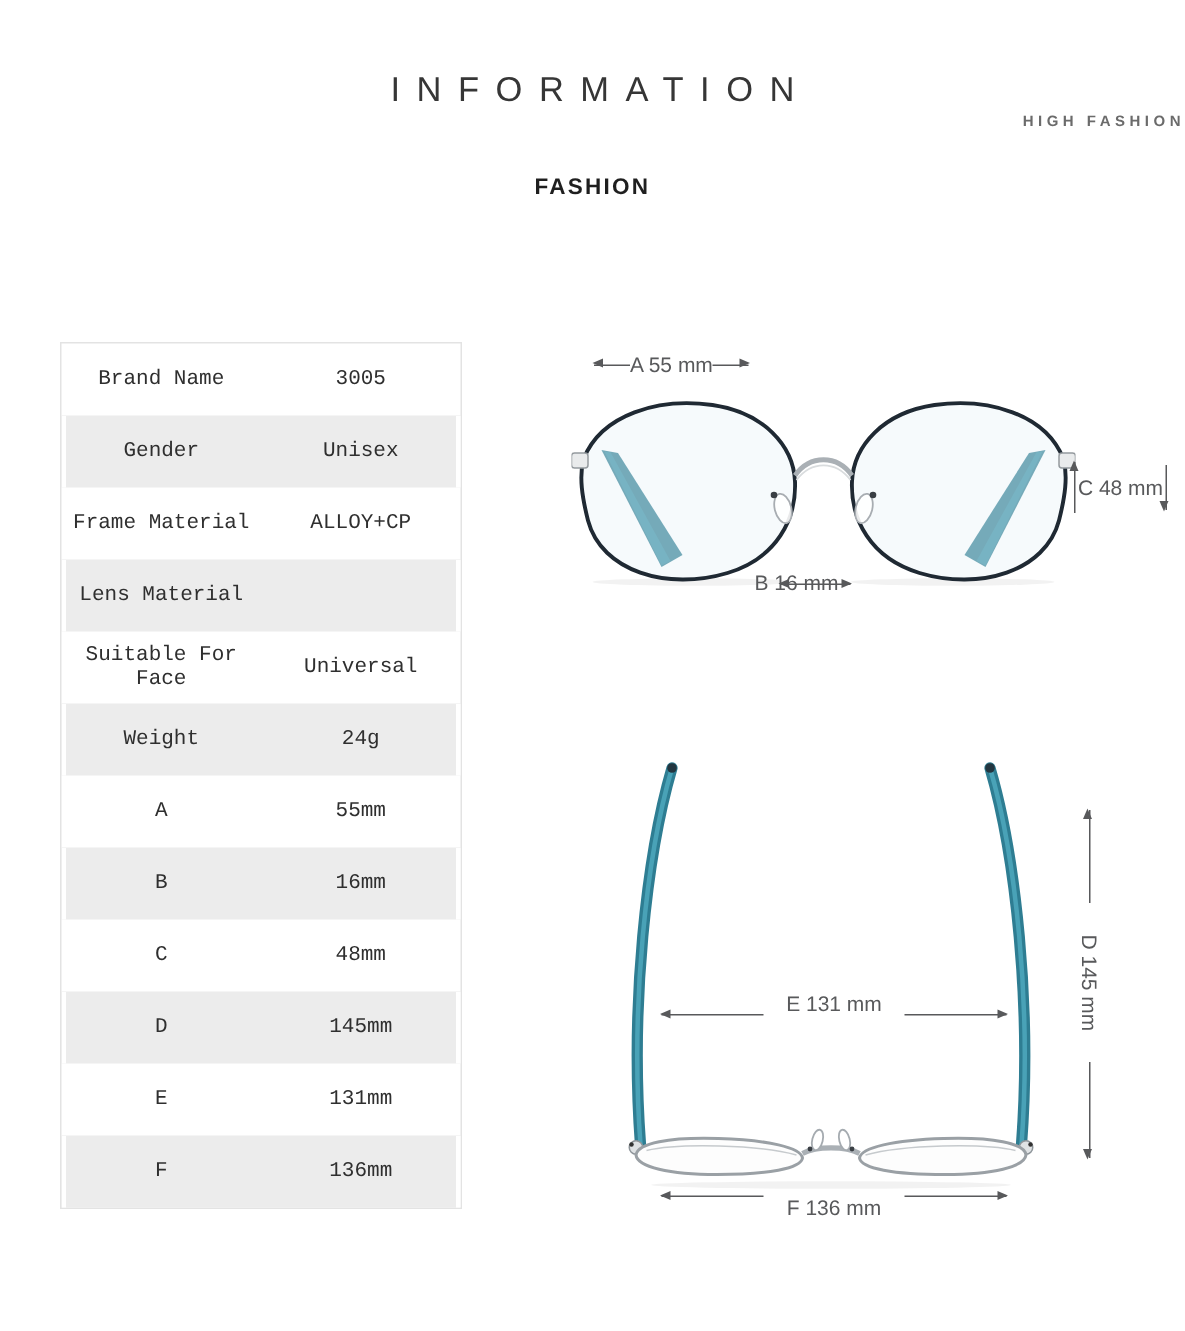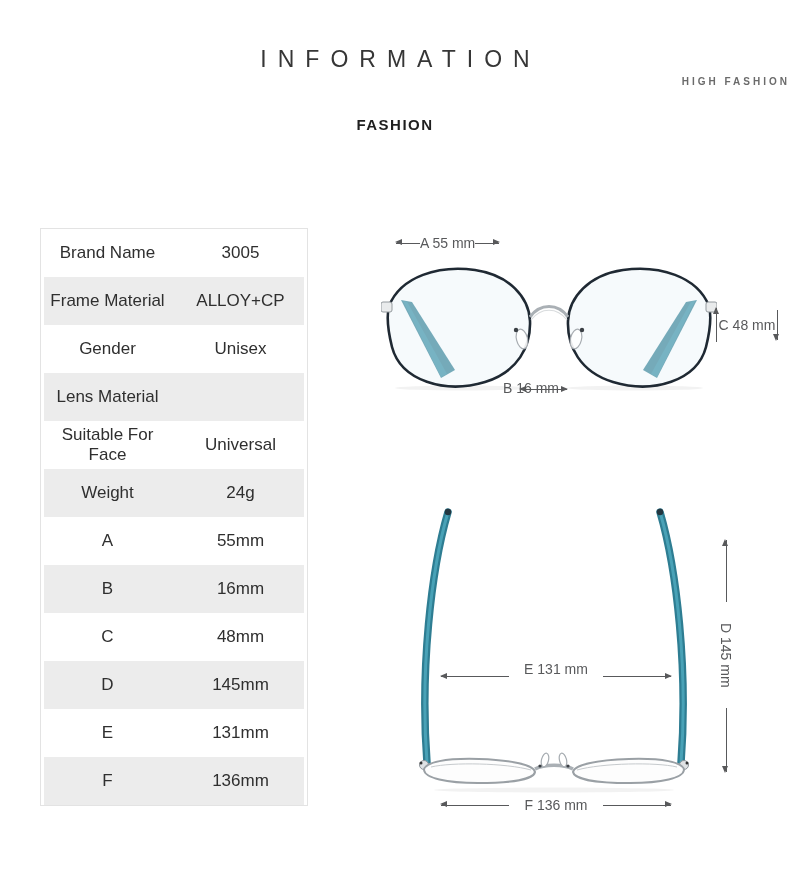--- a/index.html
+++ b/index.html
@@ -24,21 +24,21 @@
     font-size:10px;font-weight:700;color:#6b6b6b;letter-spacing:3px;padding-left:3px;box-sizing:border-box;}
   .divider{position:absolute;top:87px;left:16px;right:16px;display:flex;align-items:center;gap:13px;height:18px;flex-direction:column;}
   .divider .line{flex:1;height:1px;background:#2e2e2e;}
   .divider .lbl{font-size:15px;font-weight:700;letter-spacing:1.5px;color:#1f1f1f;white-space:nowrap;}
 
   
   .spec{position:absolute;left:40px;top:212px;width:268px;border:1px solid var(--table-border);box-sizing:border-box;background:#fff;}
   .spec .row{display:flex;height:48px;}
   .spec .row:nth-child(even){background:var(--row-alt-gray);box-shadow:inset 3px 0 0 #fff,inset -3px 0 0 #fff;}
   .spec .cell{width:50%;display:flex;align-items:center;justify-content:center;
-    font-size:17px;color:#2f2f2f;text-align:center;}
+    font-size:14px;color:#2f2f2f;text-align:center;font-family:Liberation Mono, monospace;}
 
   
   .dim-label{font-size:14px;color:var(--dimension-gray);white-space:nowrap;}
   .harrow{position:relative;height:1px;background:var(--dimension-gray);}
   .harrow.pl::before{content:"";position:absolute;left:-1px;top:-3.5px;width:0;height:0;
     border-top:3.5px solid transparent;border-bottom:3.5px solid transparent;border-right:7px solid var(--dimension-gray);}
   .harrow.pr::after{content:"";position:absolute;right:-1px;top:-3.5px;width:0;height:0;
     border-top:3.5px solid transparent;border-bottom:3.5px solid transparent;border-left:7px solid var(--dimension-gray);}
   .varrow{position:relative;width:1px;background:var(--dimension-gray);}
   .varrow.pu::before{content:"";position:absolute;top:-1px;left:-3.5px;width:0;height:0;
@@ -46,21 +46,21 @@
   .varrow.pd::after{content:"";position:absolute;bottom:-1px;left:-3.5px;width:0;height:0;
     border-left:3.5px solid transparent;border-right:3.5px solid transparent;border-top:7px solid var(--dimension-gray);}
 
   .dim-a{position:absolute;left:396px;top:219px;display:flex;align-items:center;gap:0;height:16px;}
   .dim-c{position:absolute;left:716px;top:260px;width:62px;height:98px;display:flex;flex-direction:row;align-items:center;justify-content:space-between;}
   .dim-b-arrow{position:absolute;left:520px;top:373px;width:47px;}
   .dim-b-label{position:absolute;left:503px;top:364px;width:82px;text-align:left;}
   .dim-e{position:absolute;left:441px;top:645px;width:230px;display:flex;align-items:flex-end;justify-content:space-between;height:16px;}
   .dim-d{position:absolute;left:703px;top:524px;width:46px;height:232px;display:flex;flex-direction:column;align-items:center;justify-content:space-between;}
   .dim-d .vtext{writing-mode:vertical-rl;}
-  .dim-f{position:absolute;left:441px;top:781px;width:230px;display:flex;align-items:center;justify-content:space-between;height:16px;}
+  .dim-f{position:absolute;left:441px;top:781px;width:230px;display:flex;align-items:flex-start;justify-content:space-between;height:16px;}
 
   .front-svg{position:absolute;left:381px;top:244px;}
   .top-svg{position:absolute;left:404px;top:486px;}
 </style>
 </head>
 <body>
 
 <div class="page">
 
   <div class="hdr-title">INFORMATION</div>
@@ -70,26 +70,26 @@
     <div class="lbl">FASHION</div>
     <div class="line"></div>
   </div>
 
   <div class="spec">
     <div class="row">
         <div class="cell">Brand Name</div>
         <div class="cell">3005</div>
       </div>
     <div class="row">
+        <div class="cell">Gender</div>
+        <div class="cell">Unisex</div>
+      </div>
+    <div class="row">
         <div class="cell">Frame Material</div>
         <div class="cell">ALLOY+CP</div>
-      </div>
-    <div class="row">
-        <div class="cell">Gender</div>
-        <div class="cell">Unisex</div>
       </div>
     <div class="row">
         <div class="cell">Lens Material</div>
       </div>
     <div class="row">
         <div class="cell">Suitable For Face</div>
         <div class="cell">Universal</div>
       </div>
     <div class="row">
         <div class="cell">Weight</div>

